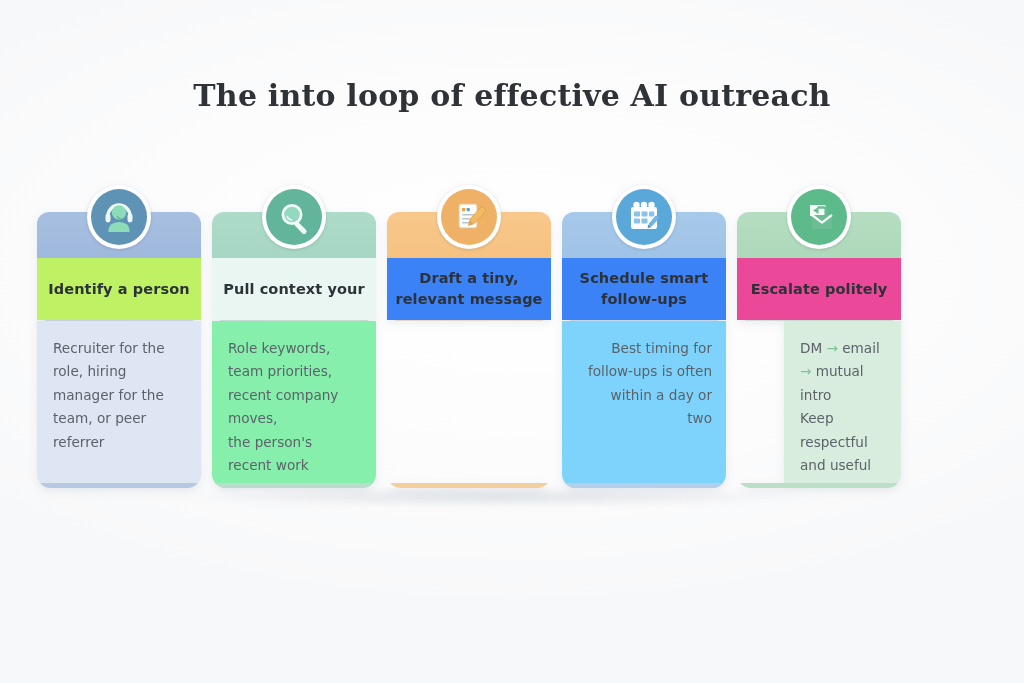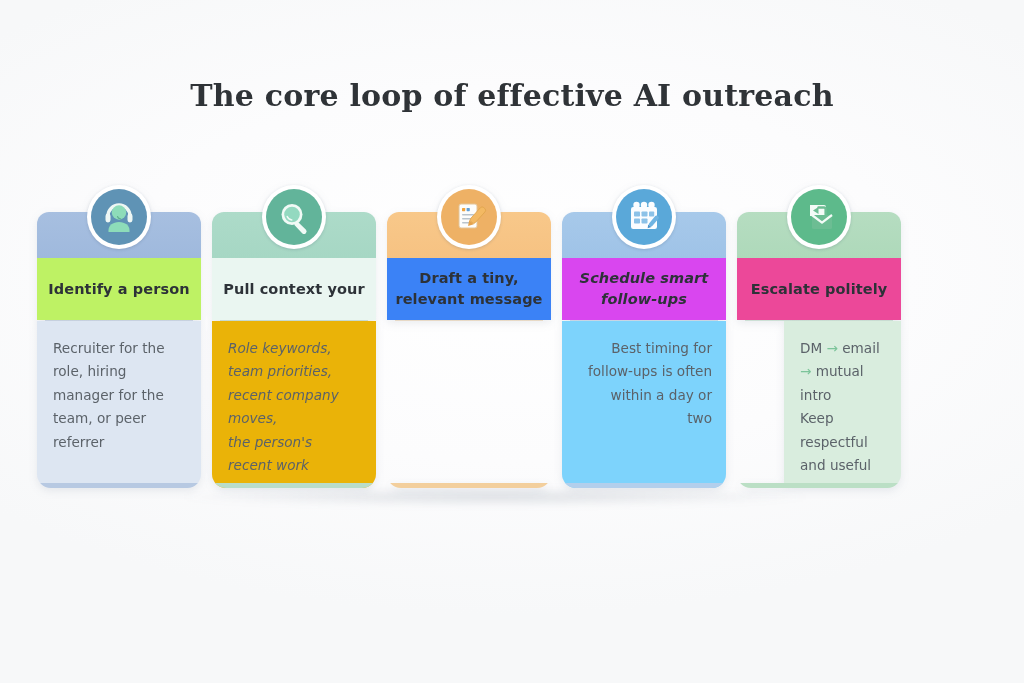--- a/index.html
+++ b/index.html
@@ -164,53 +164,53 @@
   .c0 .cap      { background: linear-gradient(180deg,#a7bfe0 0%,#9fb9dd 100%); }
   .c0 .band     { background: #bef264; }
   .c0 .band-rule{ background: rgba(120,150,190,0.30); }
   .c0 .body     { background: #dde6f2; }
   .c0 .foot-stripe { background: #b7c9e2; }
   .c0 .icon-disc{ background: #5f93b5; }
 
   .c1 .cap      { background: linear-gradient(180deg,#addbc9 0%,#a6d7c4 100%); }
   .c1 .band     { background: #eaf6f1; }
   .c1 .band-rule{ background: rgba(110,175,150,0.30); }
-  .c1 .body     { background: #eab308; font-style: italic; }
+  .c1 .body     { background: #86efac; }
   .c1 .foot-stripe { background: #b9ddca; }
   .c1 .icon-disc{ background: #62b49a; }
 
   .c2 .cap      { background: linear-gradient(180deg,#f8c88a 0%,#f6c282 100%); }
   .c2 .band     { background: #3b82f6; }
   .c2 .band-rule{ background: rgba(215,165,100,0.32); }
   .c2 .body     { background: #fae7cf; }
   .c2 .foot-stripe { background: #f3cf9d; }
   .c2 .icon-disc{ background: #eeb165; }
 
   .c3 .cap      { background: linear-gradient(180deg,#a7c9ea 0%,#9fc3e7 100%); }
-  .c3 .band     { background: #d946ef; font-style: italic; }
+  .c3 .band     { background: #3b82f6; }
   .c3 .band-rule{ background: rgba(120,160,205,0.30); }
   .c3 .body     { background: #7dd3fc; text-align: right; }
   .c3 .foot-stripe { background: #b3cfec; }
   .c3 .icon-disc{ background: #5aa8d9; }
 
   .c4 .cap      { background: linear-gradient(180deg,#b6ddc1 0%,#aed9ba 100%); }
   .c4 .band     { background: #ec4899; }
   .c4 .band-rule{ background: rgba(125,185,145,0.30); }
   .c4 .body     { background: #d9edde; margin-left: 47px; }
   .c4 .foot-stripe { background: #bbdfc5; }
   .c4 .icon-disc{ background: #5dba8b; }
 
   .arrow-glyph { color: #7cc49a; }
 </style>
 </head>
 <body>
 
 <div class="bg-wash"></div>
 
-<div class="page-title">The core loop of effective AI outreach</div>
+<div class="page-title">The into loop of effective AI outreach</div>
 
 <div class="flow">
 
   <div class="ground-shadow"></div>
 
   <div class="card c0" style="left:0px;">
     <div class="card-clip">
       <div class="cap"></div>
       <div class="band">
         <div class="band-title">Identify

